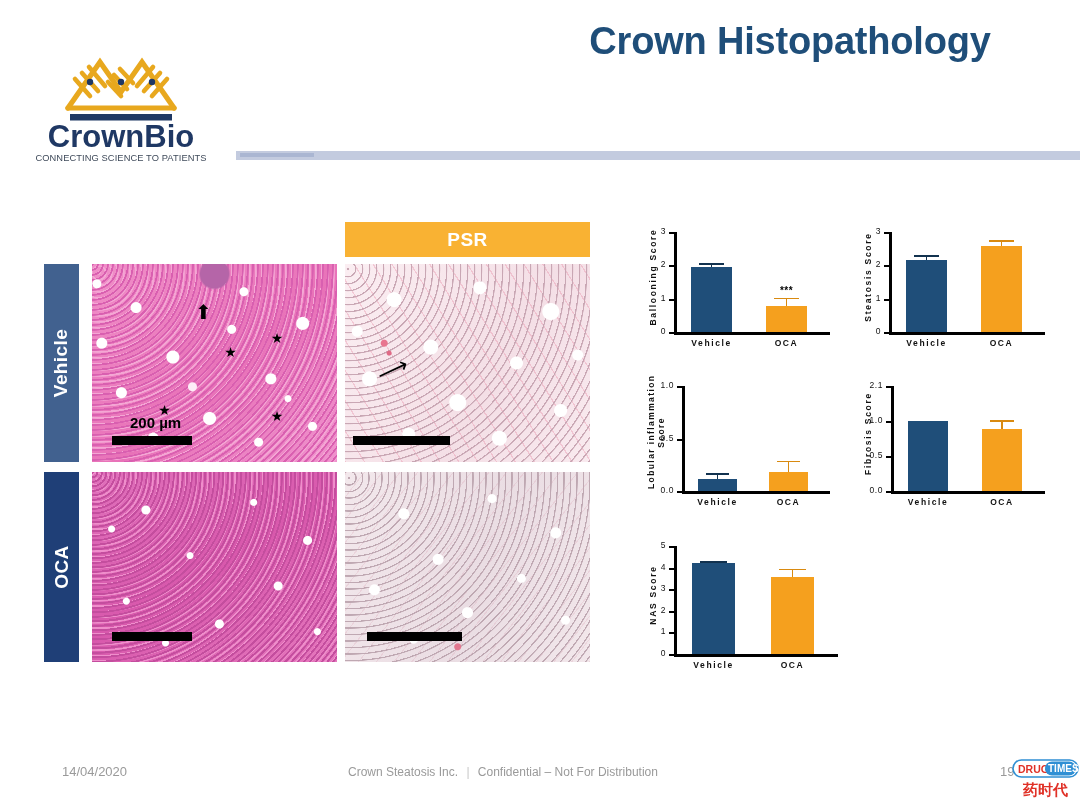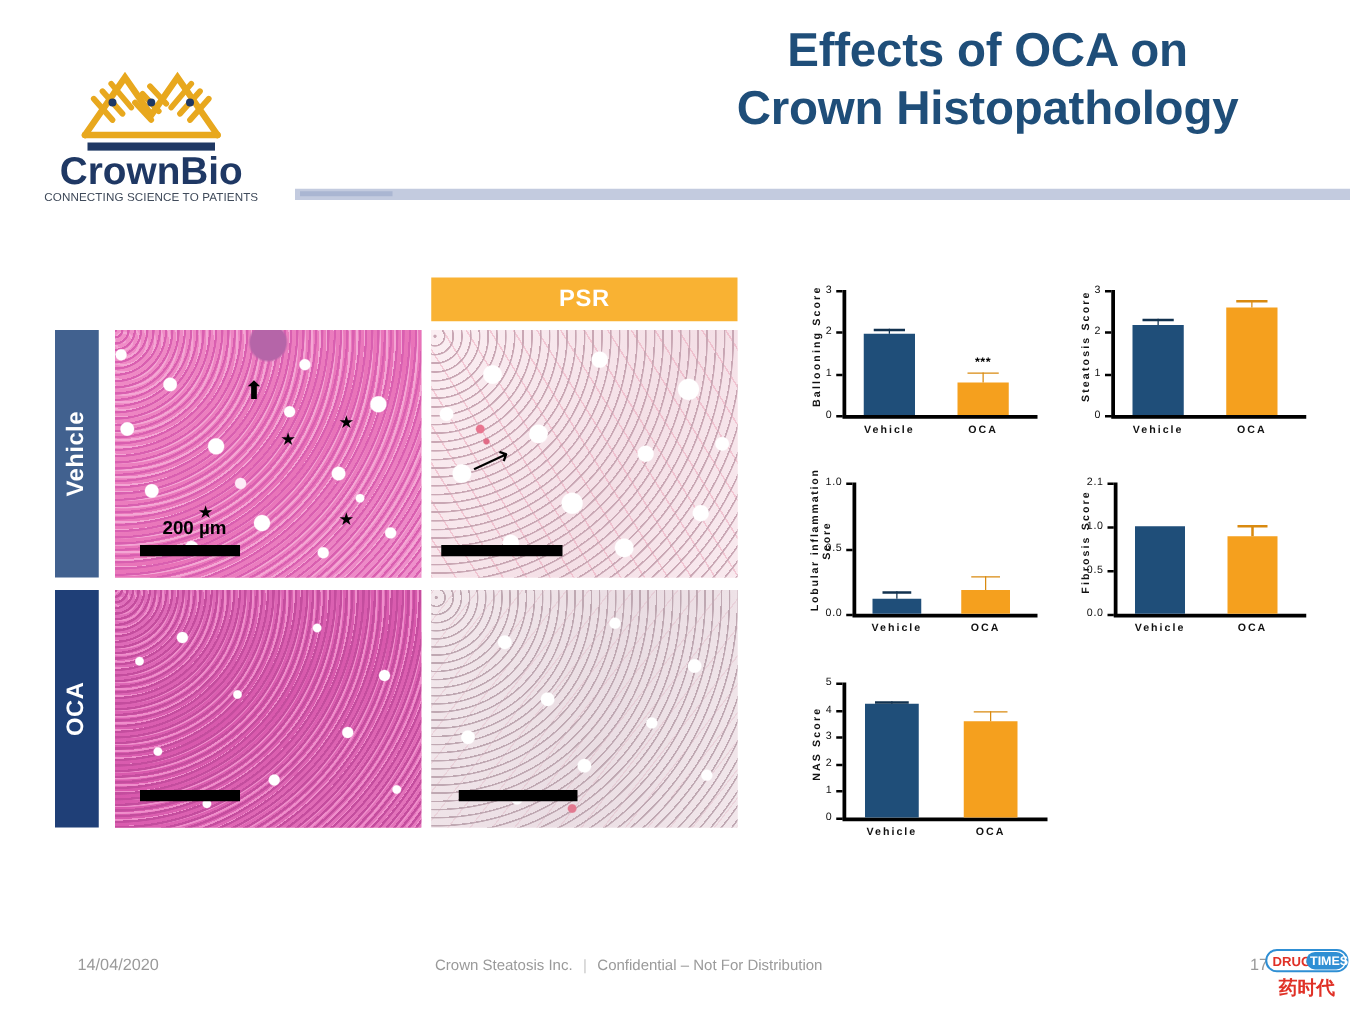--- a/index.html
+++ b/index.html
@@ -229,21 +229,20 @@
       <circle cx="93" cy="52" r="3.2"></circle>
       <circle cx="124" cy="52" r="3.2"></circle>
     </g>
     <rect x="42" y="84" width="102" height="6.5" fill="#1f3864"></rect>
     <text x="93" y="117" text-anchor="middle" font-family="Liberation Sans, sans-serif" font-size="31" font-weight="bold" fill="#1f3864">CrownBio</text>
     <text x="93" y="131" text-anchor="middle" font-family="Liberation Sans, sans-serif" font-size="9.3" letter-spacing="0.1" fill="#3f4a5a">CONNECTING SCIENCE TO PATIENTS</text>
   </svg>
 </div>
 
 <div id="title-block">
-  <div class="tline">Effects of OCA on</div>
   <div class="tline">Crown Histopathology</div>
 </div>
 <div id="title-rule"></div>
 <div id="title-rule-accent"></div>
 
 <div id="histo">
 
   <div class="col-head" id="head-psr">
     <span>PSR</span>
   </div>
@@ -399,21 +398,21 @@
     <div class="ylabel" style="left: 12px; top: 116px; width: 114px; text-align: center;">NAS Score</div>
   </div>
 
 <div id="footer-rule"></div>
 <div id="footer-date">14/04/2020</div>
 <div id="footer-center">
   <span>Crown Steatosis Inc.</span>
   <span class="sep">|</span>
   <span>Confidential – Not For Distribution</span>
 </div>
-<div id="page-num">17</div>
+<div id="page-num">19</div>
 
 <div id="watermark">
   <svg width="69" height="46" viewBox="0 0 69 46">
     <rect x="2" y="3" width="65" height="17" rx="8.5" fill="#ffffff" stroke="#2f8fd4" stroke-width="1.6"></rect>
     <text x="7" y="15.5" font-family="Liberation Sans, sans-serif" font-size="10.5" font-weight="bold" fill="#e03127">DRUG</text>
     <rect x="34" y="4.5" width="31" height="14" rx="7" fill="#2f8fd4"></rect>
     <text x="37" y="15.3" font-family="Liberation Sans, sans-serif" font-size="10" font-weight="bold" fill="#ffffff">TIMES</text>
     <text x="34.5" y="38" text-anchor="middle" font-family="DejaVu Sans, sans-serif" font-size="15" font-weight="bold" fill="#e03127">药时代</text>
   </svg>
 </div>

